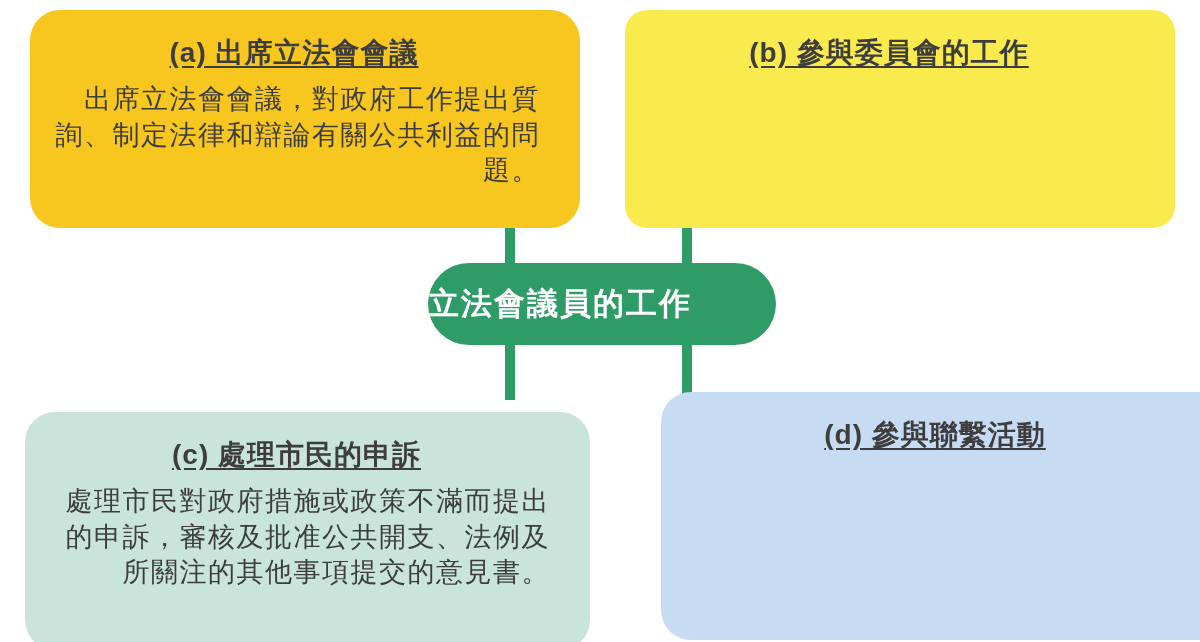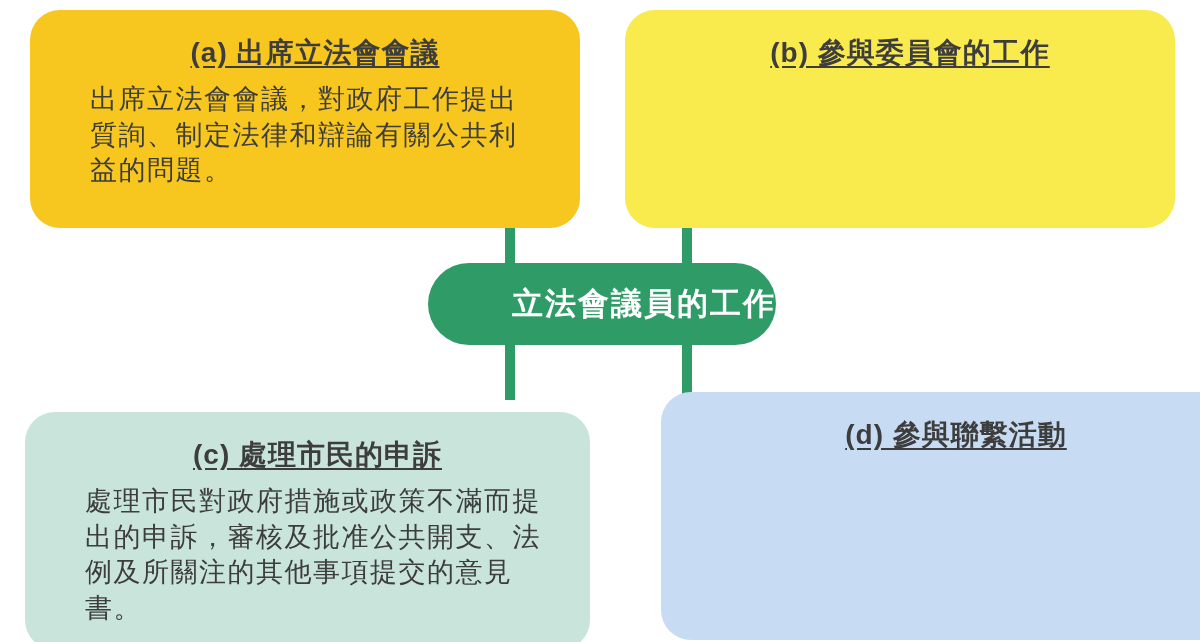--- a/index.html
+++ b/index.html
@@ -16,48 +16,48 @@
     overflow: hidden;
   }
   .connector {
     position: absolute;
     width: 10px;
     z-index: 1;
   }
   .box {
     position: absolute;
     border-radius: 30px;
-    padding: 24px 40px 20px 60px;
+    padding: 24px 40px 20px 18px;
     z-index: 2;
   }
   .box-title {
     font-size: 28px;
     font-weight: bold;
     text-align: center;
     text-decoration: underline;
     text-underline-offset: 4px;
     margin-bottom: 10px;
     letter-spacing: 1px;
   }
   .box-body {
     font-size: 27px;
     line-height: 1.32;
     letter-spacing: 1.5px;
-    text-align: left;
+    text-align: right;
   }
   .center-pill {
     position: absolute;
     left: 428px;
     top: 263px;
     width: 348px;
     height: 82px;
     border-radius: 44px;
     display: flex;
     align-items: center;
-    justify-content: flex-end;
+    justify-content: flex-start;
     z-index: 3;
   }
   .center-pill .center-label {
     color: #ffffff;
     font-size: 31px;
     font-weight: bold;
     letter-spacing: 2px;
   }
   #box-a { left: 30px;  top: 10px;  width: 550px; height: 218px; }
   #box-b { left: 625px; top: 10px;  width: 550px; height: 218px; }
@@ -76,21 +76,21 @@
   <div class="connector" id="conn-left-top" style="background: rgb(47, 156, 104);"></div>
   <div class="connector" id="conn-right-top" style="background: rgb(47, 156, 104);"></div>
   <div class="connector" id="conn-left-bottom" style="background: rgb(47, 156, 104);"></div>
   <div class="connector" id="conn-right-bottom" style="background: rgb(47, 156, 104);"></div>
 
   <div class="box" id="box-a" style="background: rgb(248, 199, 31);">
     <div class="box-title">(a) 出席立法會會議</div>
     <div class="box-body">出席立法會會議，對政府工作提出質詢、制定法律和辯論有關公共利益的問題。</div>
   </div>
 
-  <div class="box" id="box-b" style="background: rgb(249, 234, 77);">
+  <div class="box" id="box-b" style="background: rgb(249, 234, 77); border-radius: 22px;">
     <div class="box-title">(b) 參與委員會的工作</div>
   </div>
 
   <div class="center-pill" style="background: rgb(47, 156, 104);">
     <span class="center-label">立法會議員的工作</span>
   </div>
 
   <div class="box" id="box-c" style="background: rgb(201, 229, 219);">
     <div class="box-title">(c) 處理市民的申訴</div>
     <div class="box-body">處理市民對政府措施或政策不滿而提出的申訴，審核及批准公共開支、法例及所關注的其他事項提交的意見書。</div>

